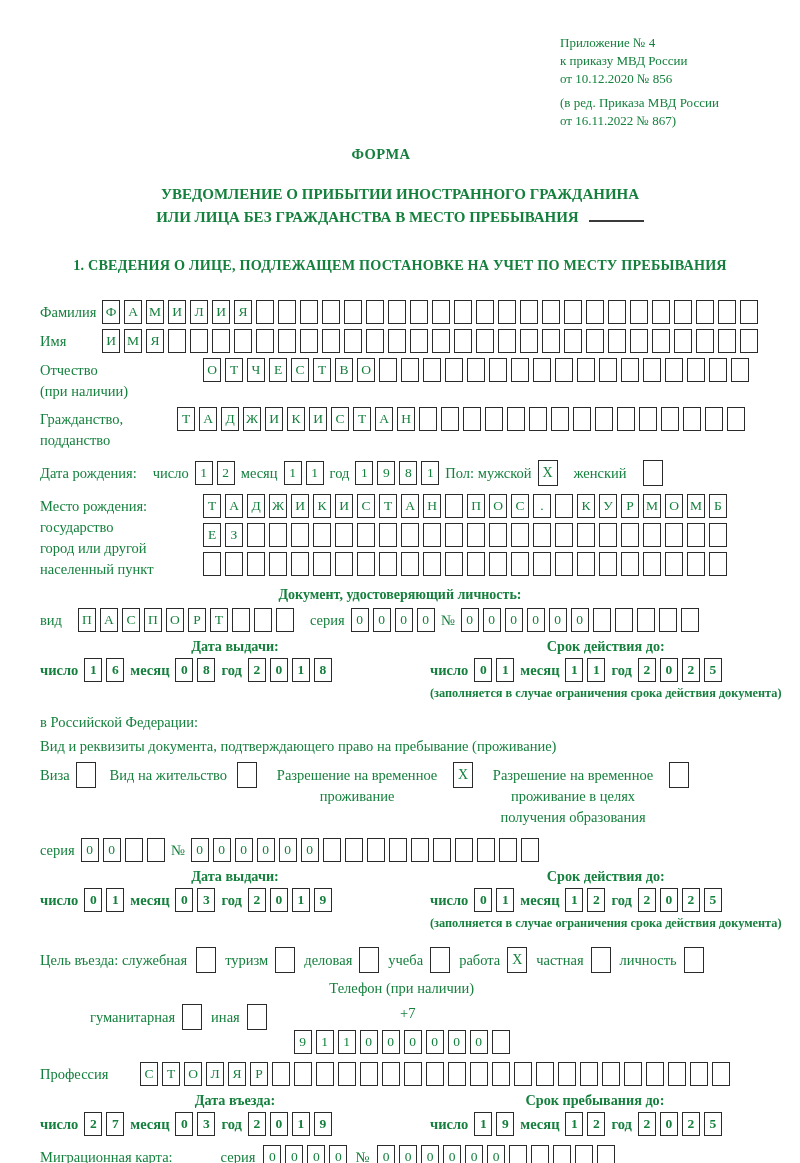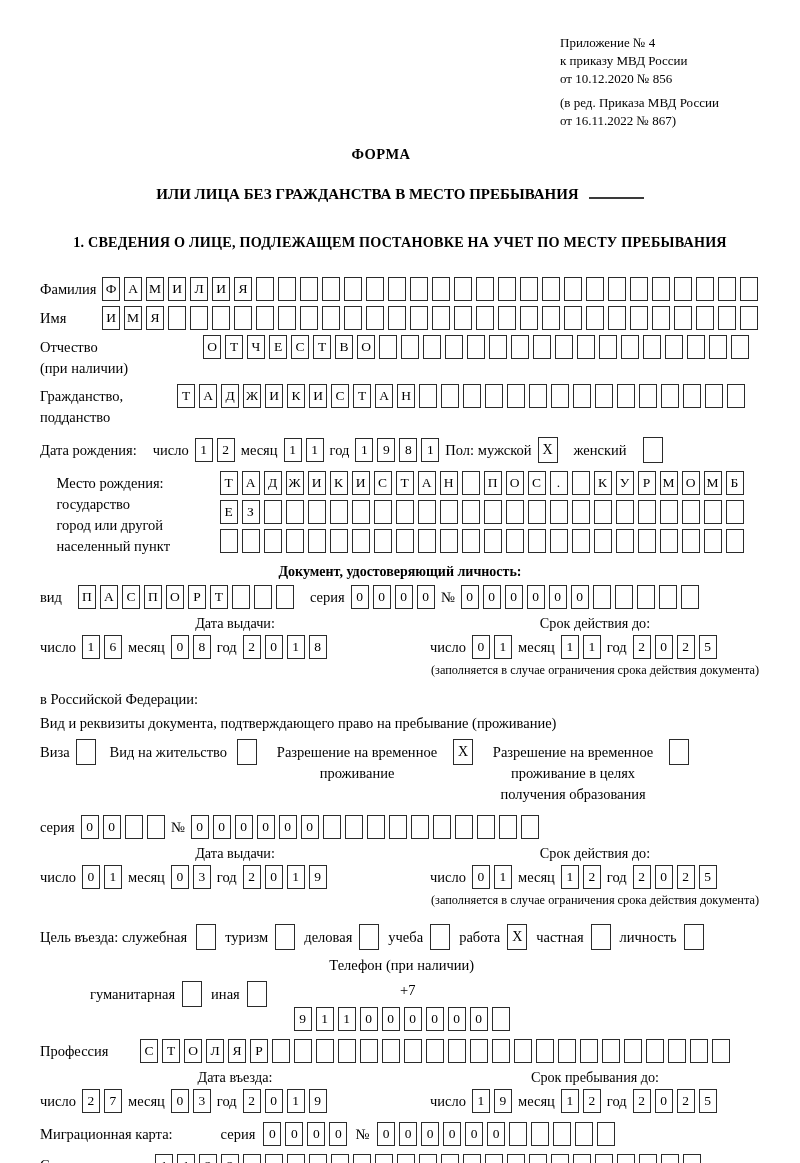--- a/index.html
+++ b/index.html
@@ -1,20 +1,20 @@
 <!DOCTYPE html>
 <html lang="ru"><head>
 <meta charset="utf-8">
 <style>
   html,body{margin:0;padding:0;background:#ffffff;}
   .page{
     width:800px;height:1163px;box-sizing:border-box;
     padding:34px 40px 10px 40px;overflow:hidden;background:#fff;
     font-family:"Liberation Serif","DejaVu Serif",serif;
-    color:#000000;font-size:14.5px;
+    color:#15803d;font-size:14.5px;
   }
   
   .hdr{margin-left:520px;font-size:13px;line-height:1.4;}
   .hdr .l4{margin-top:5px;}
   .forma{text-align:center;padding-right:38px;font-weight:bold;font-size:14.5px;margin-top:16px;letter-spacing:.5px;}
   
   .title{text-align:center;font-weight:bold;font-size:15px;line-height:1.55;margin-top:20px;}
   .t-underline{display:inline-block;width:55px;height:13px;border-bottom:2.2px solid #3a3a3a;margin-left:10px;}
   .sec-head{text-align:center;font-weight:bold;font-size:14.2px;margin-top:28px;letter-spacing:.2px;}
   
@@ -29,21 +29,21 @@
   }
   .stack{display:flex;flex-direction:column;gap:5px;}
   .checkbox{
     width:20px;height:26px;box-sizing:border-box;border:1.7px solid #2b2b2b;
     display:inline-flex;align-items:center;justify-content:center;font-size:14px;flex-shrink:0;background:#fff;
   }
   .igroup{display:flex;align-items:center;gap:6px;flex-wrap:nowrap;}
   .igroup .gap{width:4px;}
   .doc-head{text-align:center;font-weight:bold;font-size:14px;margin-top:7px;}
   
-  .dates{display:flex;margin-top:6px;}
+  .dates{display:flex;margin-top:6px;font-weight:bold;}
   .dcol-l{width:390px;flex-shrink:0;}
   .dcol-r{flex:1;}
   .dhead{text-align:center;font-size:14.2px;margin-bottom:3px;}
   .dline{display:flex;align-items:center;gap:6px;}
   .dnote{font-size:12.3px;margin-top:4px;text-align:center;white-space:nowrap;}
   .intro{margin-top:9px;line-height:24px;}
   
   .visa-row{display:flex;align-items:flex-start;margin-top:4px;gap:14px;}
   .visa-opt{display:flex;align-items:flex-start;gap:10px;}
   .visa-text{line-height:21px;padding-top:3px;}
@@ -69,20 +69,21 @@
     <div>Приложение № 4</div>
     <div>к приказу МВД России</div>
     <div>от 10.12.2020 № 856</div>
     <div class="l4">(в ред. Приказа МВД России</div>
     <div>от 16.11.2022 № 867)</div>
   </div>
 
   <div class="forma">ФОРМА</div>
 
   <div class="title">
+    <div>УВЕДОМЛЕНИЕ О ПРИБЫТИИ ИНОСТРАННОГО ГРАЖДАНИНА</div>
     <div><span>ИЛИ ЛИЦА БЕЗ ГРАЖДАНСТВА В МЕСТО ПРЕБЫВАНИЯ</span><span class="t-underline"></span></div>
   </div>
 
   <div class="sec-head">1. СВЕДЕНИЯ О ЛИЦЕ, ПОДЛЕЖАЩЕМ ПОСТАНОВКЕ НА УЧЕТ ПО МЕСТУ ПРЕБЫВАНИЯ</div>
 
   <div class="frow" style="margin-top:26px;">
     <div class="flabel w62">Фамилия</div>
     <div class="cells">
         <span class="cell">Ф</span>
         <span class="cell">А</span>
@@ -243,21 +244,21 @@
         <span class="cell">1</span>
       </span>
     <span>Пол: мужской</span>
     <span class="checkbox">X</span>
     <span class="gap"></span>
     <span>женский</span>
     <span class="gap"></span>
     <span class="checkbox"></span>
   </div>
 
-  <div class="frow" style="margin-top:8px;justify-content:center;">
+  <div class="frow" style="margin-top:8px;">
     <div class="flabel w163">
       <div>Место рождения:</div>
       <div>государство</div>
       <div>город или другой</div>
       <div>населенный пункт</div>
     </div>
     <div class="stack">
       <div class="cells">
           <span class="cell">Т</span>
           <span class="cell">А</span>

